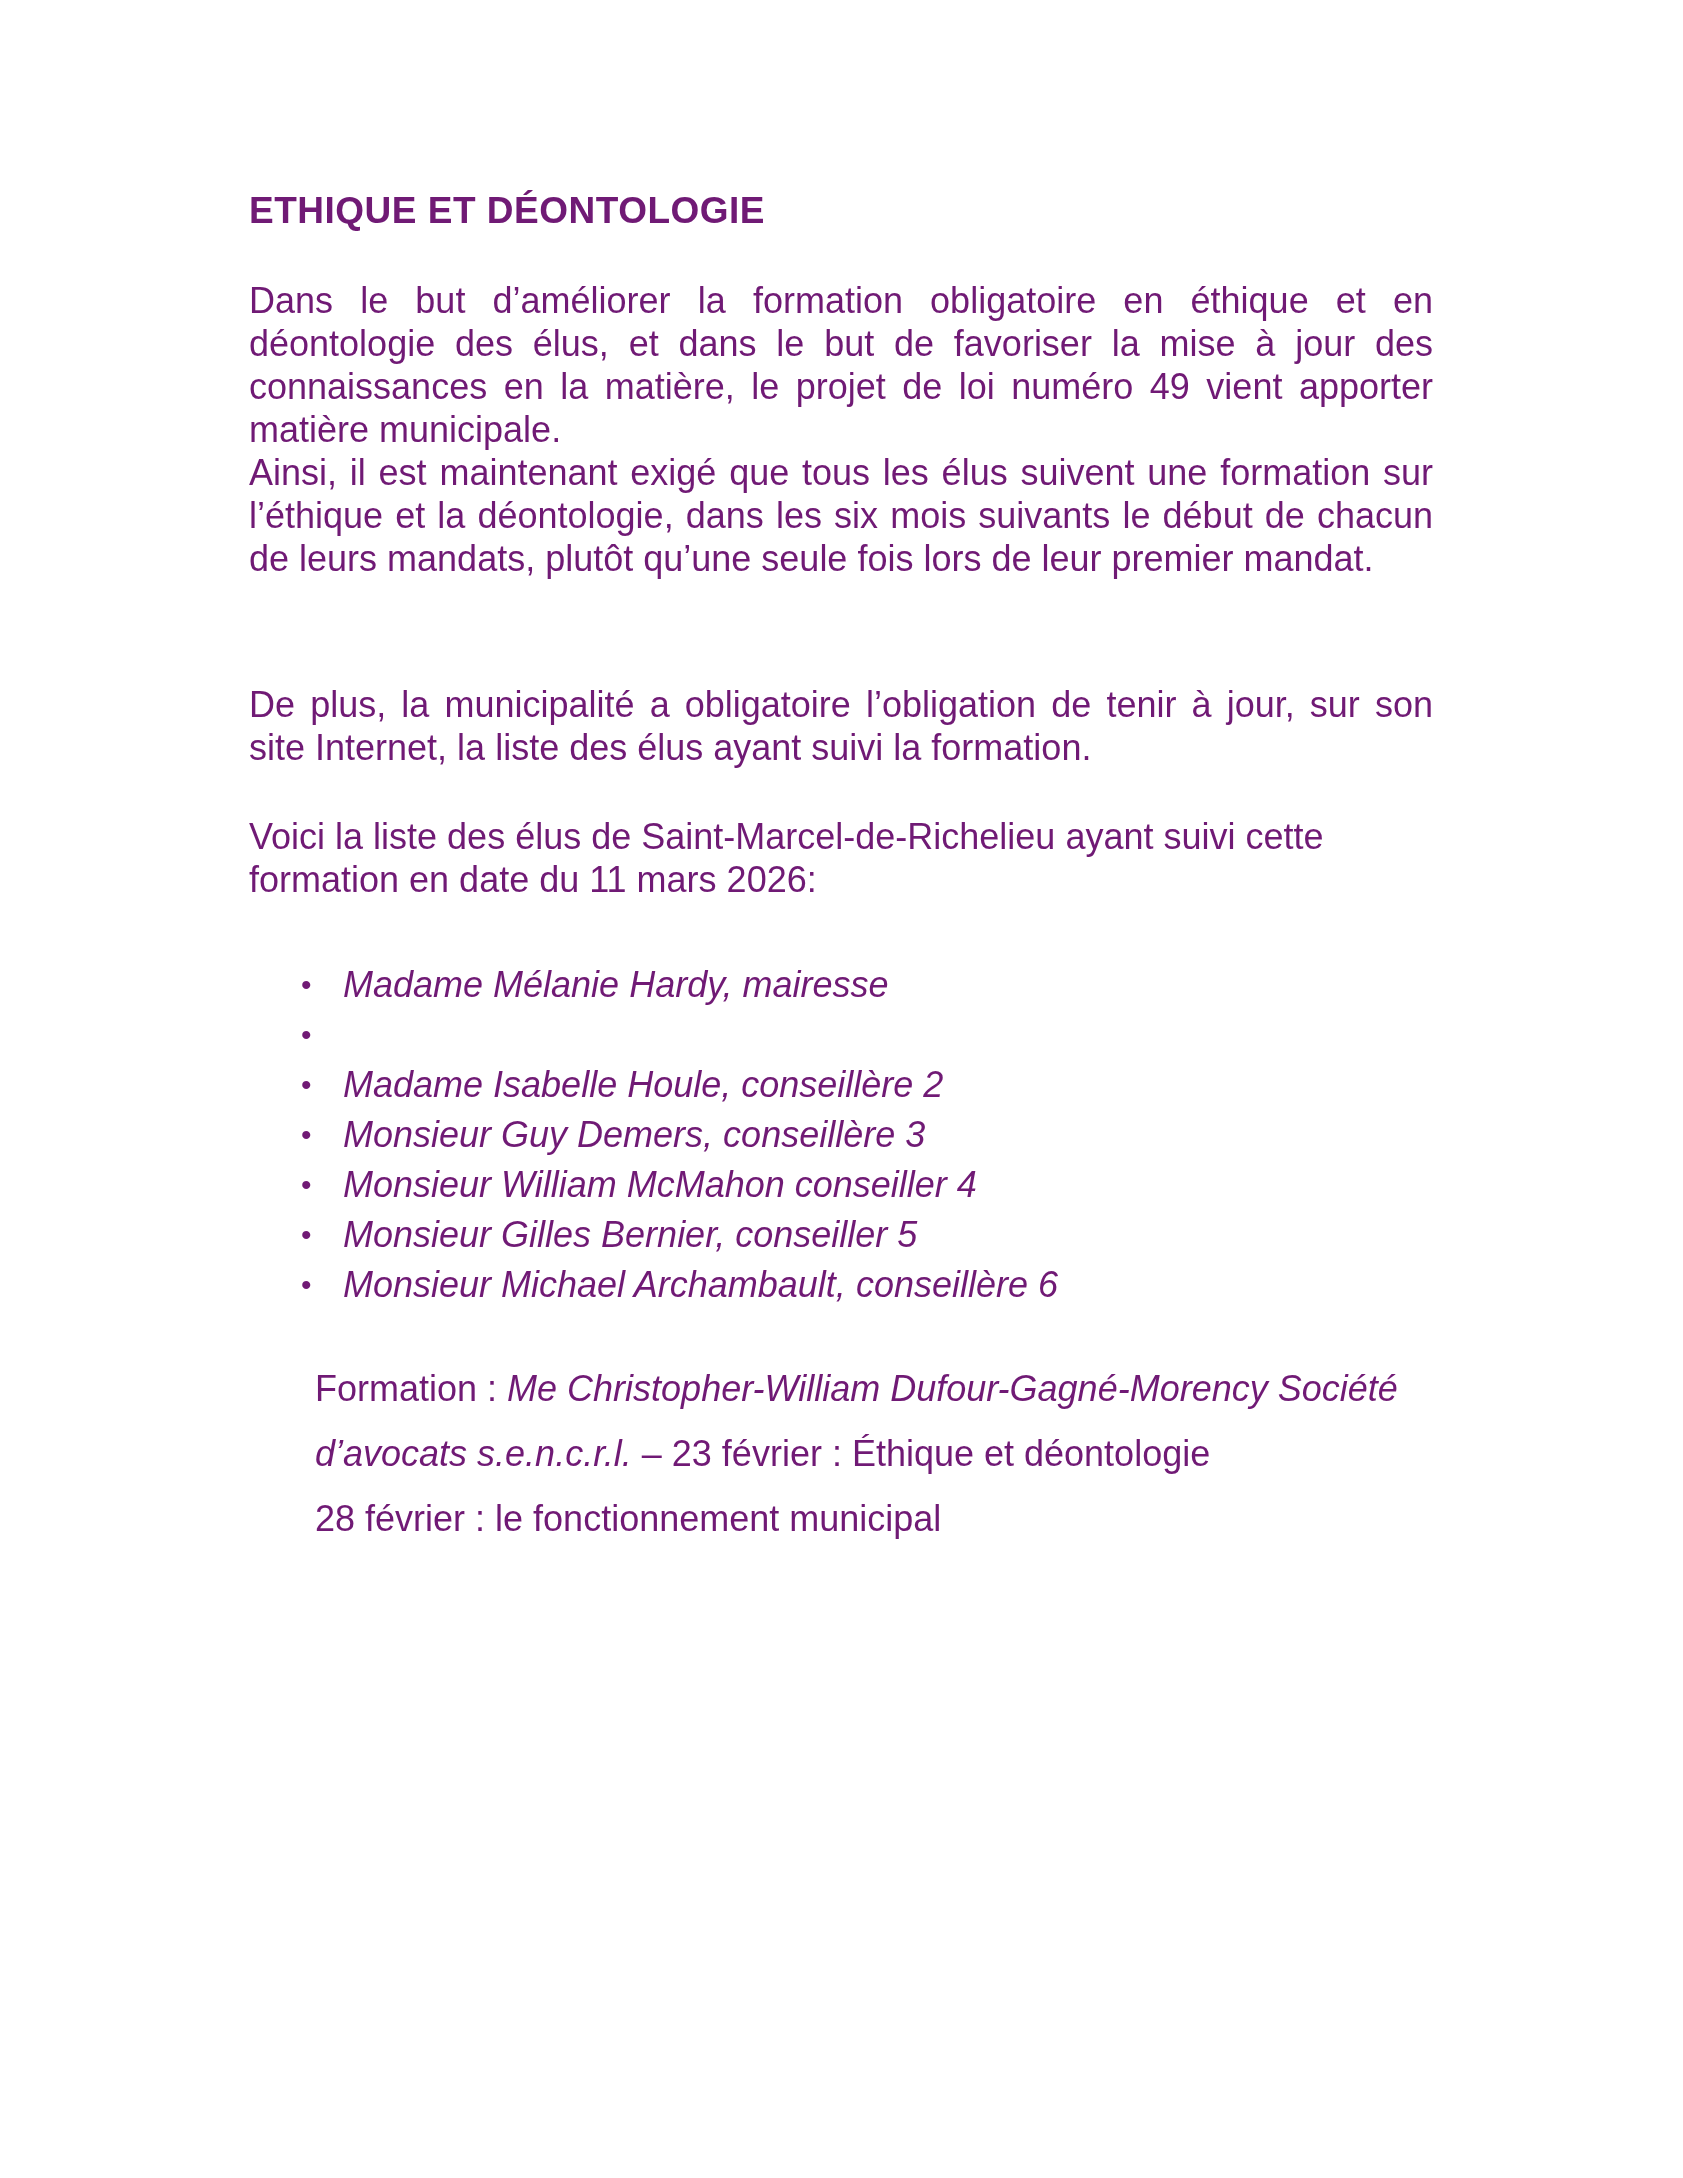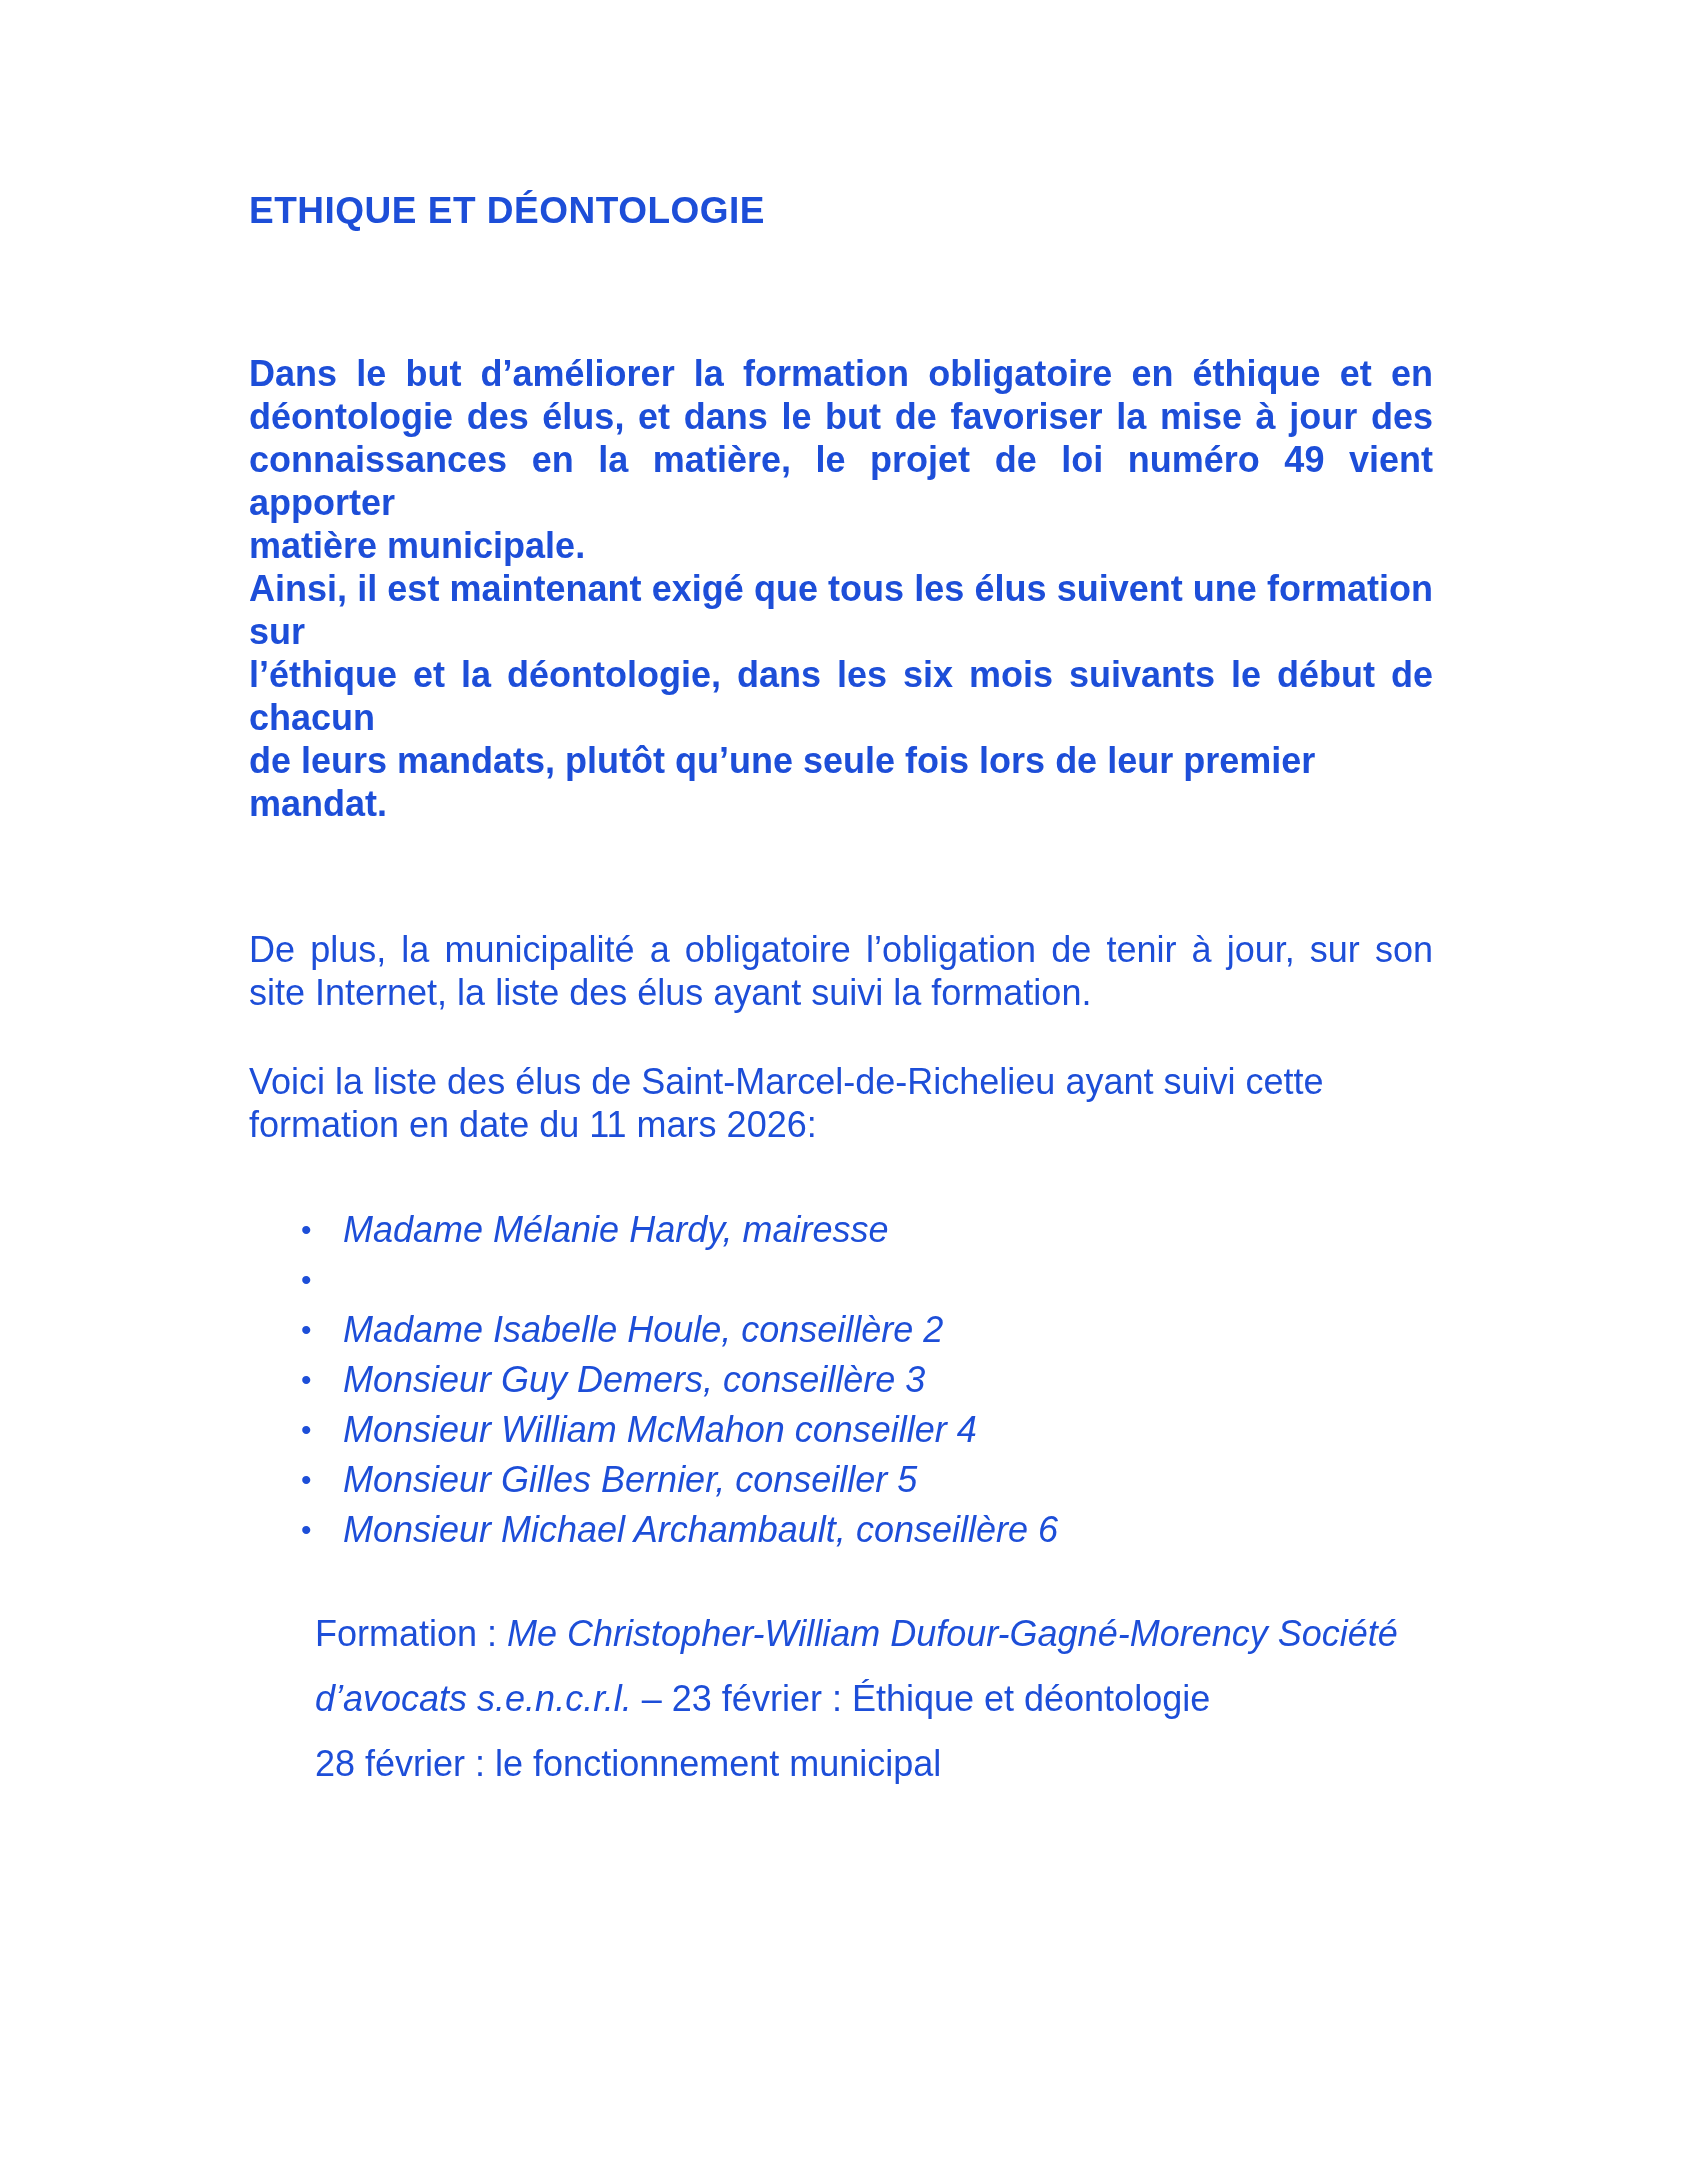--- a/index.html
+++ b/index.html
@@ -5,21 +5,21 @@
   html, body {
     margin: 0;
     padding: 0;
     background: #ffffff;
   }
   .page {
     position: relative;
     width: 1683px;
     height: 2178px;
     background: #ffffff;
-    color: #1d4ed8;
+    color: #701a75;
     font-family: "Liberation Sans", sans-serif;
     font-size: 36px;
     overflow: hidden;
   }
   .content {
     position: absolute;
     left: 249px;
     top: 0;
     width: 1184px;
     padding-top: 188px;
@@ -27,21 +27,21 @@
   .doc-title {
     font-size: 37px;
     font-weight: bold;
     line-height: 45px;
     letter-spacing: 0.5px;
     white-space: nowrap;
   }
   .para {
     line-height: 43px;
   }
-  .p1 { margin-top: 119px; font-weight: bold; }
+  .p1 { margin-top: 46px; }
   .p2 { margin-top: 103px; }
   .p3 { margin-top: 46px; }
   .line { min-height: 43px; }
   .line.just {
     text-align: justify;
     text-align-last: justify;
   }
   .bold   { font-weight: normal; }
   .italic { font-style: italic; }
   .bullet-list {

